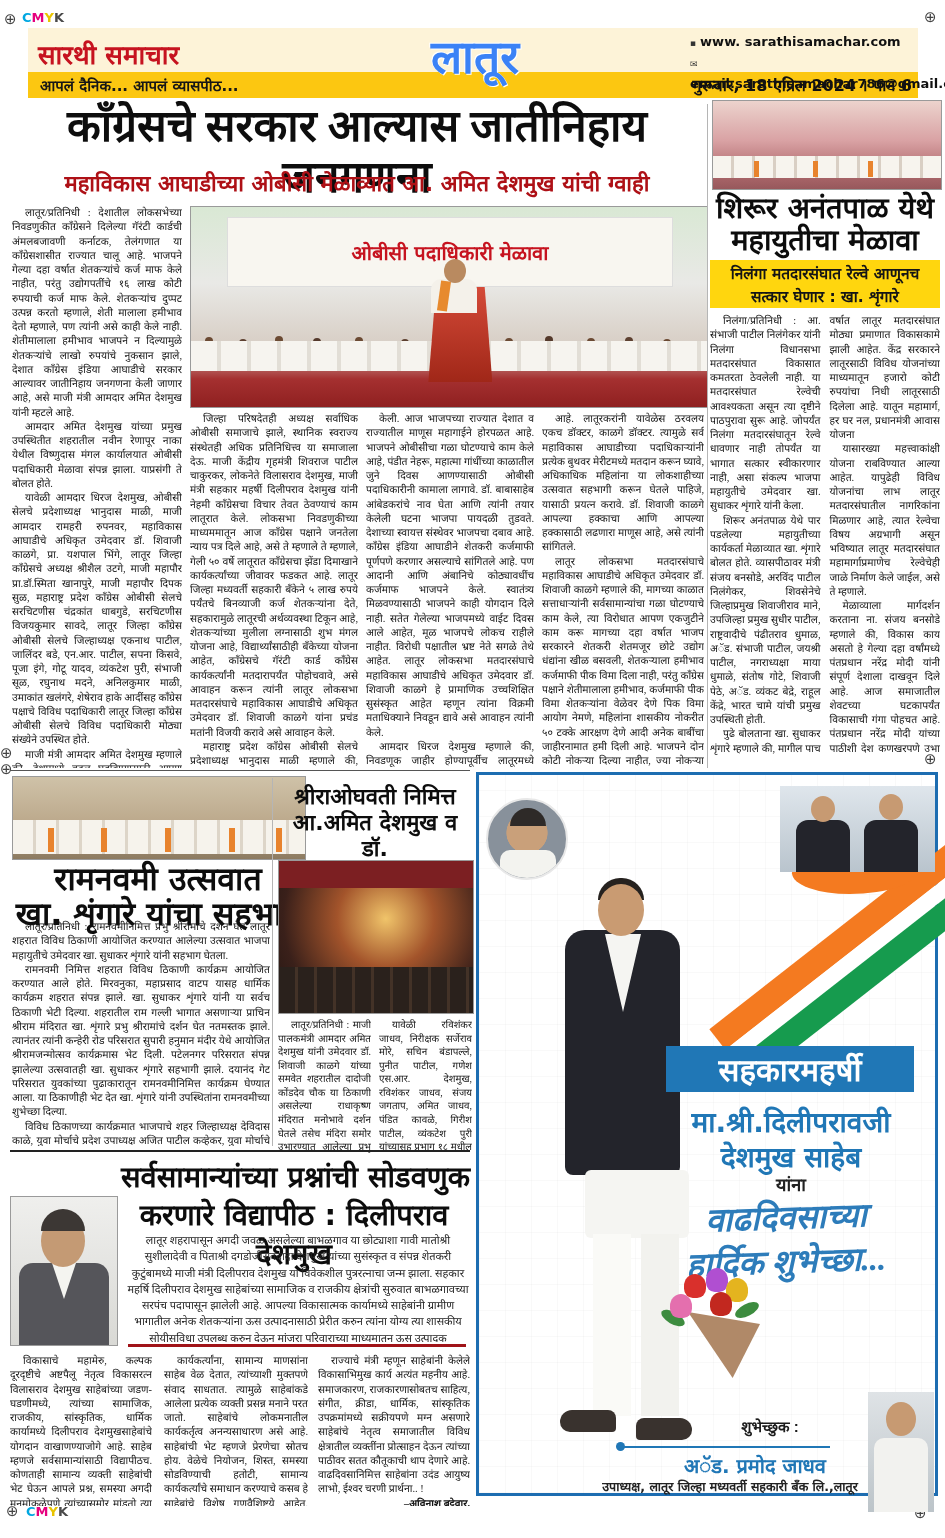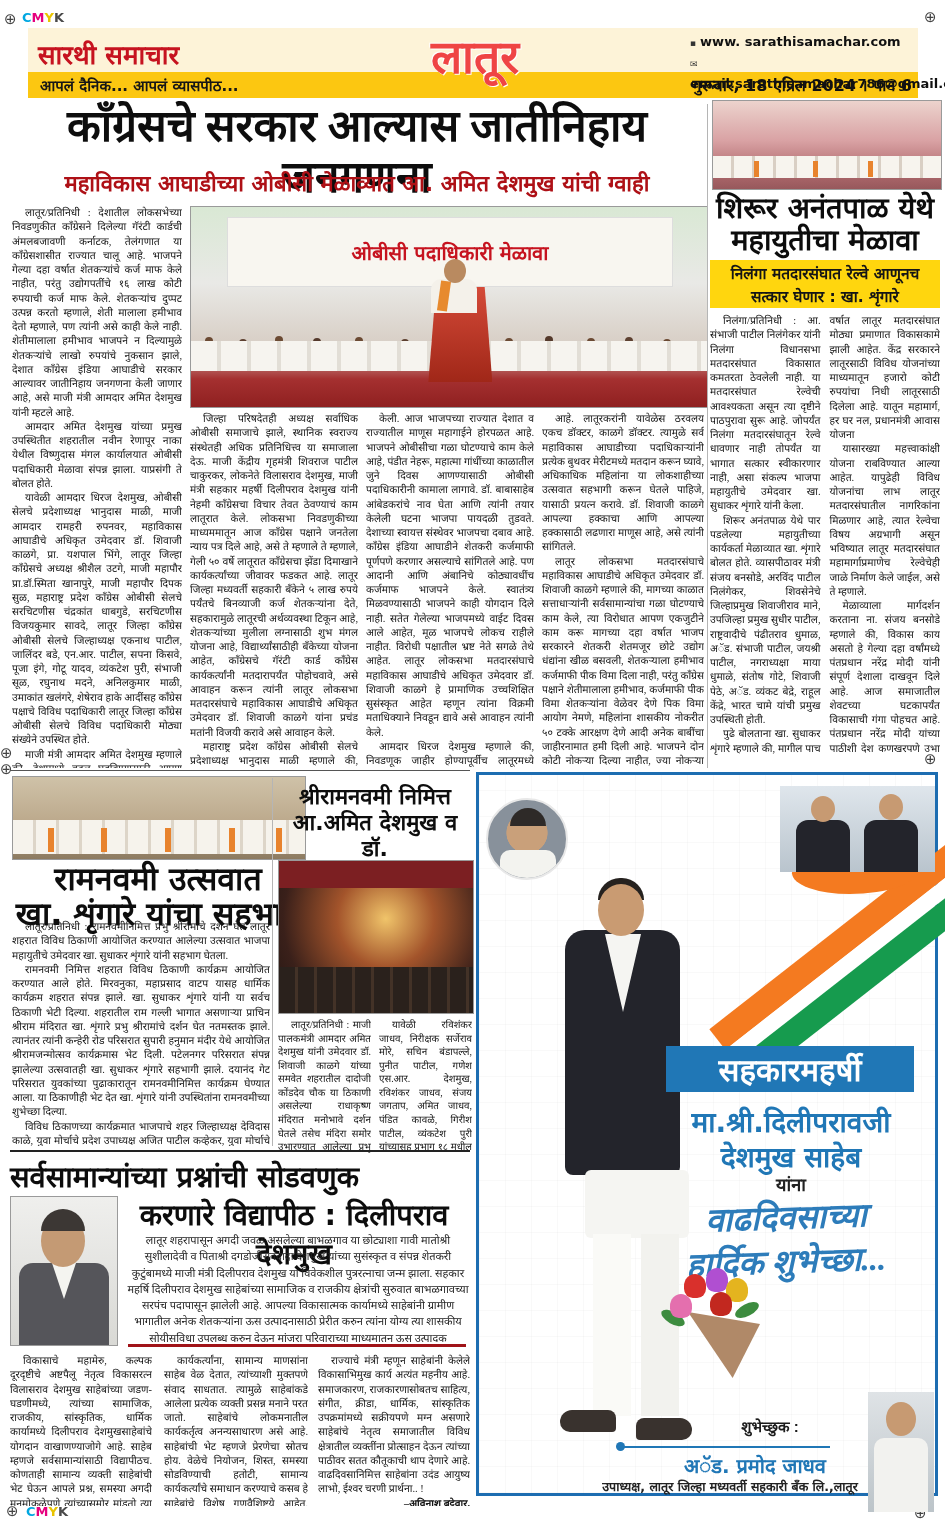--- a/index.html
+++ b/index.html
@@ -8,21 +8,21 @@
   .abs{position:absolute;}
   
   .regmark{font-family:"DejaVu Sans",sans-serif;font-size:15px;color:#444;line-height:15px;}
   .cmyk{font-family:"DejaVu Sans",sans-serif;font-weight:bold;font-size:13px;letter-spacing:0;}
   .cmyk .c{color:#00a7e1}.cmyk .m{color:#e6007e}.cmyk .y{color:#e9c400}.cmyk .k{color:#4a4a4a}
   
   #band-cream{left:28px;top:28px;width:890px;height:44px;background:#fdf3d8;}
   #band-yellow{left:28px;top:72px;width:890px;height:26px;background:#fcc711;}
   #mast-name{left:38px;top:36px;font-family:"DejaVu Sans",sans-serif;font-size:26px;font-weight:800;color:#c6131f;}
   #mast-edition{left:385px;top:24px;width:180px;text-align:center;font-family:"DejaVu Sans",sans-serif;
-     font-size:46px;font-weight:800;color:#ef4444;text-shadow:1px 1px 0 #fff,-1px -1px 0 #fff;z-index:3;}
+     font-size:46px;font-weight:800;color:#3b82f6;text-shadow:1px 1px 0 #fff,-1px -1px 0 #fff;z-index:3;}
   #mast-contact{left:690px;top:32px;width:224px;font-family:"DejaVu Sans",sans-serif;font-size:13px;font-weight:bold;color:#111;line-height:19px;}
   #mast-contact .ic{font-size:9px;color:#333;margin-right:4px;}
   #tagline{left:40px;top:75px;font-family:"DejaVu Sans",sans-serif;font-size:15px;font-weight:bold;color:#161616;}
   #dateline{left:640px;top:74px;width:272px;text-align:right;font-family:"DejaVu Sans",sans-serif;font-size:16px;font-weight:800;color:#111;}
   
   #lead-headline{left:10px;top:102px;width:694px;text-align:center;font-family:Liberation Serif, serif;
      font-size:44px;font-weight:800;color:#0d0d0d;line-height:1.15;}
   #lead-subhead{left:10px;top:167px;width:694px;text-align:center;font-family:"DejaVu Sans",sans-serif;
      font-size:22px;font-weight:800;color:#ae1016;}
   .coltext{font-size:10.4px;line-height:1.37;text-align:justify;overflow:hidden;color:#141414;}
@@ -81,21 +81,21 @@
      font-size:32px;font-weight:800;color:#0d0d0d;line-height:1.1;}
   #ram-body{left:12px;top:920px;width:258px;height:226px;}
   #rule-v-ram{left:272px;top:778px;width:1px;height:368px;background:#b5b5b5;}
   
   #aarti-headline{left:278px;top:784px;width:194px;text-align:center;font-family:"DejaVu Sans",sans-serif;
      font-size:22px;font-weight:800;color:#0d0d0d;line-height:1.18;}
   #aarti-c1{left:278px;top:1018px;width:93px;height:136px;font-size:9.9px;}
   #aarti-c2{left:379px;top:1018px;width:93px;height:136px;font-size:9.9px;}
   
   #rule-h-vid{left:10px;top:1150px;width:460px;height:2px;background:#222;}
-  #vid-headline1{left:10px;top:1156px;width:460px;text-align:left;font-family:"DejaVu Sans",sans-serif;
+  #vid-headline1{left:10px;top:1156px;width:460px;text-align:right;font-family:"DejaVu Sans",sans-serif;
      font-size:29px;font-weight:800;color:#0c0c0c;}
   #vid-headline2{left:118px;top:1194px;width:352px;text-align:center;font-family:"DejaVu Sans",sans-serif;
      font-size:29px;font-weight:800;color:#0c0c0c;}
   #vid-intro{left:124px;top:1232px;width:348px;height:110px;font-size:11px;line-height:1.48;
      text-align:center;color:#232323;overflow:hidden;}
   #vid-rule{left:128px;top:1344px;width:338px;height:3px;background:#a01318;}
   #vid-c1{left:10px;top:1354px;width:142px;height:152px;}
   #vid-c2{left:164px;top:1354px;width:144px;height:152px;}
   #vid-c3{left:318px;top:1354px;width:152px;height:152px;}
   .sign{text-align:right;font-weight:bold;text-indent:0 !important;}
@@ -257,21 +257,21 @@
     <div>खा. शृंगारे यांचा सहभाग</div>
   </div>
   <div class="abs coltext" id="ram-body">
       <p>लातूर/प्रतिनिधी : रामनवमीनिमित्त प्रभु श्रीरामाचे दर्शन घेत लातूर शहरात विविध ठिकाणी आयोजित करण्यात आलेल्या उत्सवात भाजपा महायुतीचे उमेदवार खा. सुधाकर शृंगारे यांनी सहभाग घेतला.</p>
       <p>रामनवमी निमित्त शहरात विविध ठिकाणी कार्यक्रम आयोजित करण्यात आले होते. मिरवनुका, महाप्रसाद वाटप यासह धार्मिक कार्यक्रम शहरात संपन्न झाले. खा. सुधाकर शृंगारे यांनी या सर्वच ठिकाणी भेटी दिल्या. शहरातील राम गल्ली भागात असणाऱ्या प्राचिन श्रीराम मंदिरात खा. शृंगारे प्रभु श्रीरामांचे दर्शन घेत नतमस्तक झाले. त्यानंतर त्यांनी कन्हेरी रोड परिसरात सुपारी हनुमान मंदीर येथे आयोजित श्रीरामजन्मोत्सव कार्यक्रमास भेट दिली. पटेलनगर परिसरात संपन्न झालेल्या उत्सवातही खा. सुधाकर शृंगारे सहभागी झाले. दयानंद गेट परिसरात युवकांच्या पुढाकारातून रामनवमीनिमित्त कार्यक्रम घेण्यात आला. या ठिकाणीही भेट देत खा. शृंगारे यांनी उपस्थितांना रामनवमीच्या शुभेच्छा दिल्या.</p>
       <p>विविध ठिकाणच्या कार्यक्रमात भाजपाचे शहर जिल्हाध्यक्ष देविदास काळे, युवा मोर्चाचे प्रदेश उपाध्यक्ष अजित पाटील कव्हेकर, युवा मोर्चाचे अध्यक्ष गणेश गोमचाळे, भाजपा प्रदेश कार्यकारिणी सदस्य रवि सुडे यांच्यासह पक्ष पदाधिकारी कार्यकर्ते व परिसरातील रामभक्तांची मोठ्या संख्येने उपस्थिती होती.</p>
     </div>
   <div class="abs" id="rule-v-ram"></div>
 
   <div class="abs" id="aarti-headline">
-    <div>श्रीरामनवमी निमित्त</div>
+    <div>श्रीराओघवती निमित्त</div>
     <div>आ.अमित देशमुख व डॉ.</div>
     <div>काळगे यांच्या हस्ते आरती</div>
   </div>
   <div class="abs photo" id="aarti-photo">
     <div class="canopy"></div>
     <div class="crowd"></div>
   </div>
   <div class="abs coltext" id="aarti-c1">
       <p>लातूर/प्रतिनिधी : माजी पालकमंत्री आमदार अमित देशमुख यांनी उमेदवार डॉ. शिवाजी काळगे यांच्या समवेत शहरातील दादोजी कोंडदेव चौक या ठिकाणी असलेल्या राधाकृष्ण मंदिरात मनोभावे दर्शन घेतले तसेच मंदिरा समोर उभारण्यात आलेल्या प्रभू श्रीरामचंद्राचे पूजन व आरती केली.</p>
     </div>

